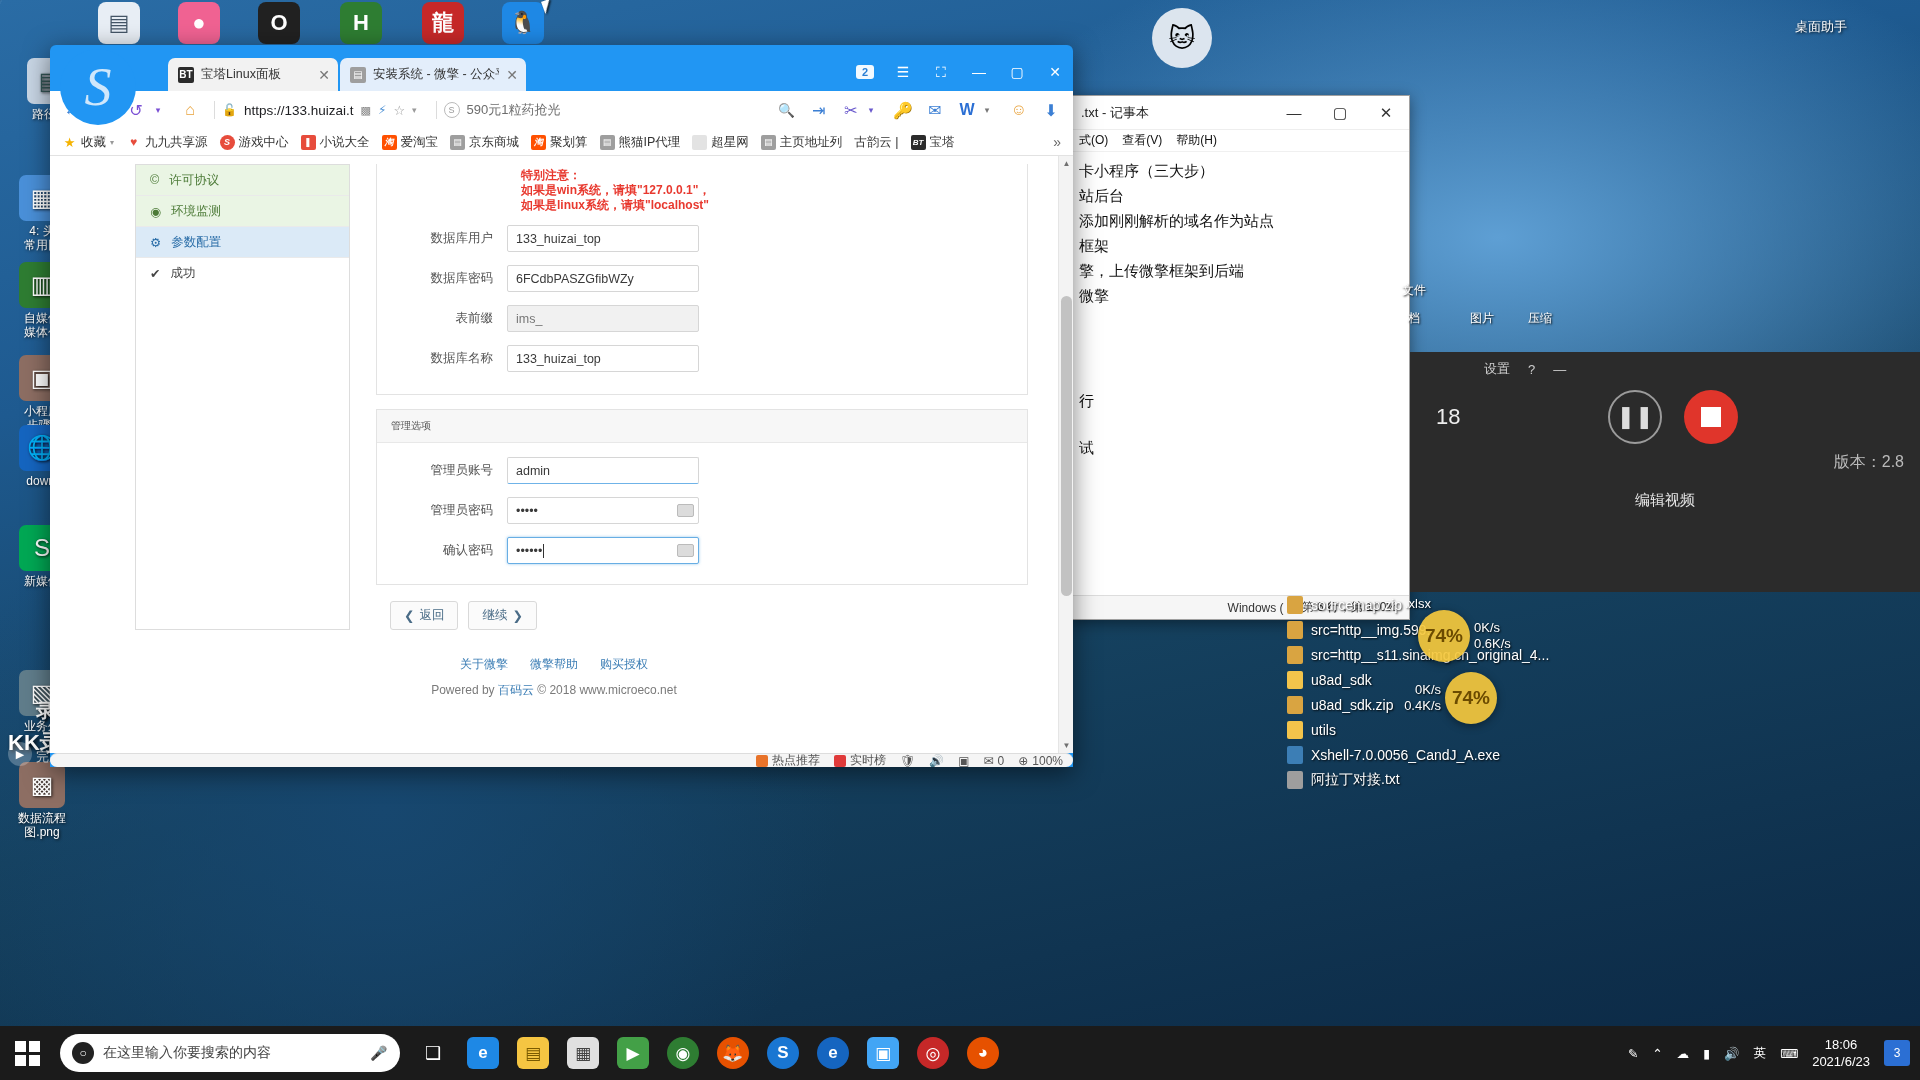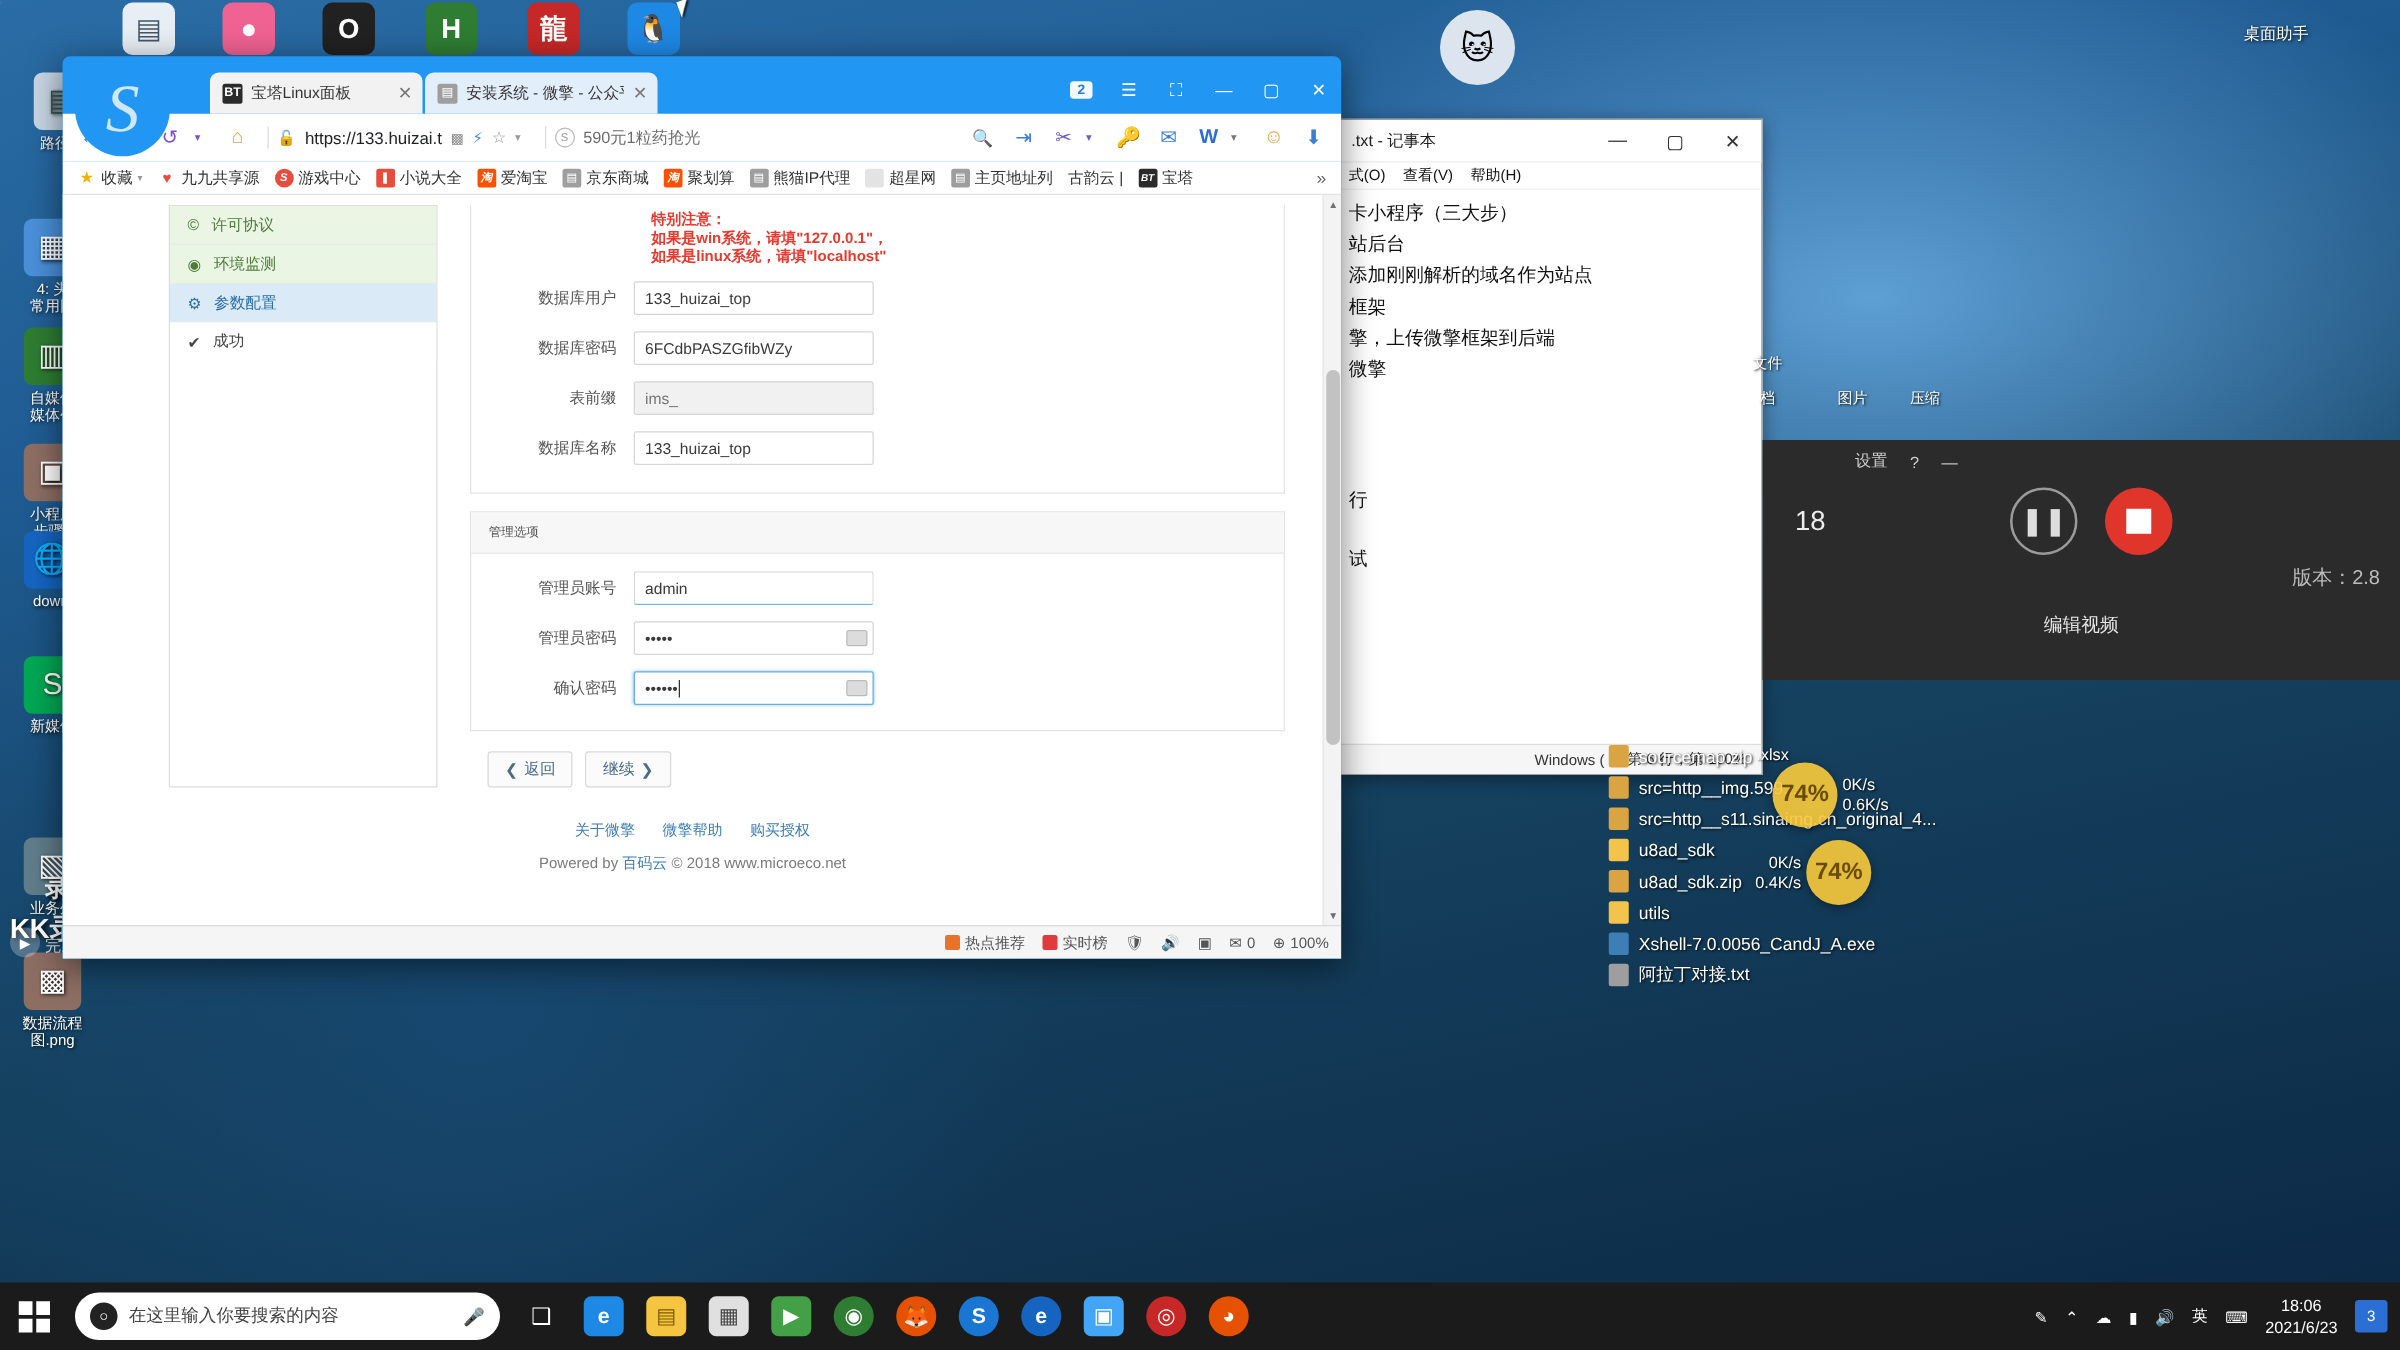--- a/index.html
+++ b/index.html
@@ -51,21 +51,21 @@
                             justify-content:center; font-size: 15px; color:#333; }
   #notepad .np-menu { height: 22px; font-size: 12px; color:#111; display:flex; gap:14px;
                       padding: 2px 8px; border-bottom: 1px solid #f0f0f0; }
   #notepad .np-body { flex:1; padding: 6px 8px; font-size: 15px; color: #111; line-height: 25px;
                       font-family: "Liberation Sans", sans-serif; overflow:hidden; }
   #notepad .np-status { height: 24px; border-top: 1px solid #ddd; background:#f6f6f6;
                         font-size: 12px; color:#333; display:flex; align-items:center;
                         justify-content:flex-end; gap: 18px; padding-right: 12px; }
 
   
-  #recorder { position:absolute; left: 1410px; top: 352px; width: 510px; height: 192px;
+  #recorder { position:absolute; left: 1410px; top: 352px; width: 510px; height: 240px;
               background: #2b2b2b; color:#ddd; }
   #recorder .rtop { display:flex; align-items:center; gap:18px; font-size:13px; padding: 8px 14px; color:#cfcfcf;}
   #recorder .btns { display:flex; align-items:center; gap: 22px; padding: 4px 26px; }
   .rbtn { width: 54px; height: 54px; border-radius: 50%; display:flex; align-items:center; justify-content:center; }
   .rbtn.pause { border: 2px solid #9b9b9b; color:#ddd; font-size: 22px;}
   .rbtn.rec { background: #e0352b; }
   .rbtn.rec i { display:block; width:20px; height:20px; background:#fff; }
   #recorder .ver { font-size: 16px; text-align:right; padding: 4px 16px; color:#bbb; }
   #recorder .edit { text-align:center; font-size: 15px; color: #e6e6e6; padding-top: 14px;}
 
@@ -168,23 +168,23 @@
   .wq-footer .pw { font-size: 12px; color:#7a7a7a; margin-top: 9px; }
   .wq-footer .pw b { color:#3c7eb5; font-weight: normal; }
 
   
   .vsb { position:absolute; right:0; top:0; width:15px; height: 100%; background:#f3f3f3; border-left:1px solid #e5e5e5;}
   .vsb .thumb { position:absolute; left:2px; width: 11px; border-radius: 6px; background:#c2c2c2; }
   .vsb .ar { position:absolute; left:0; width:15px; height:15px; display:flex; align-items:center;
              justify-content:center; font-size: 8px; color:#707070; }
 
   
-  .statusbar { height: 27px; background:#f5f5f5; border-top:1px solid #ddd; display:flex;
+  .statusbar { height: 14px; background:#f5f5f5; border-top:1px solid #ddd; display:flex;
                align-items:center; justify-content:flex-end; gap: 14px; padding: 0 10px;
-               font-size: 12px; color:#555; }
+               font-size: 12px; color:#555;border-radius:11px; }
   .statusbar .si { display:flex; align-items:center; gap: 4px; }
 
   
   #taskbar { position:absolute; left:0; bottom:0; width: 1920px; height: 54px; background: #1b1b1b; display:flex; align-items:center; }
   #start { width: 54px; height: 54px; display:flex; align-items:center; justify-content:center; }
   #start .win { display:grid; grid-template-columns: 11px 11px; grid-template-rows: 11px 11px;
                 gap: 3px; }
   #start .win i { background:#fff; display:block; }
   #searchbox { width: 340px; height: 38px; background:#fff; border-radius: 19px; display:flex;
                align-items:center; gap: 9px; padding: 0 12px; margin-left: 6px; font-size: 14px; color:#444; }

